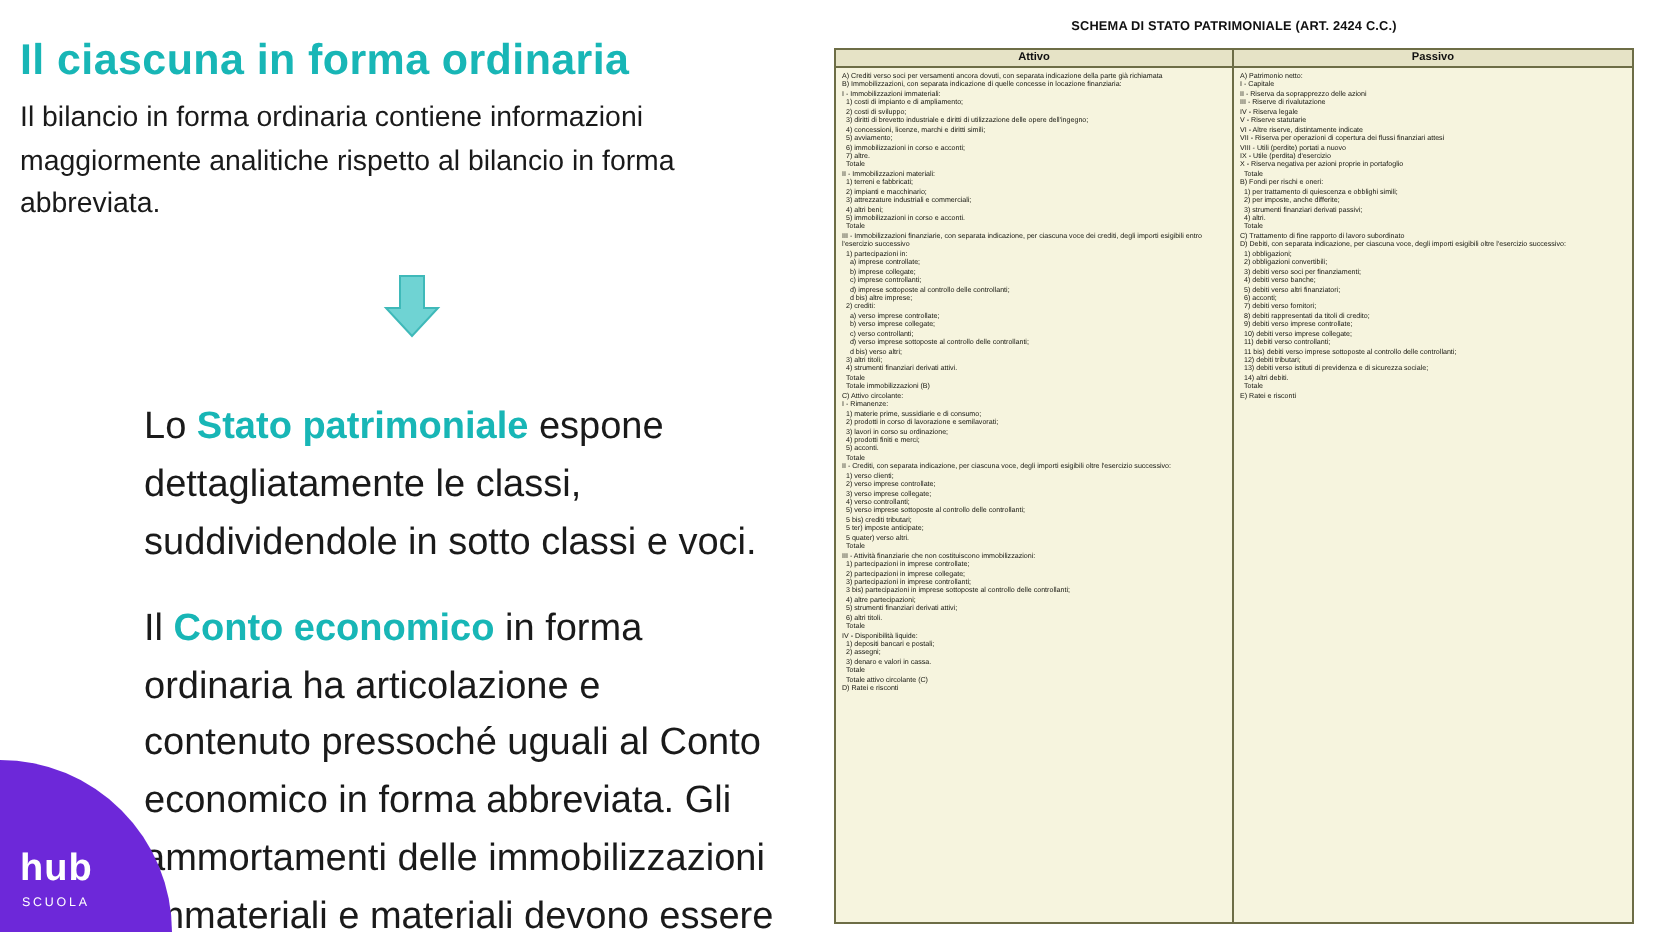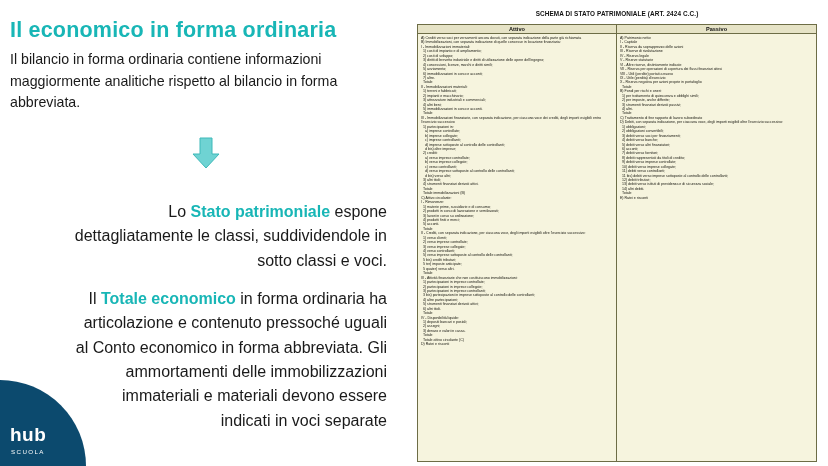--- a/index.html
+++ b/index.html
@@ -53,36 +53,35 @@
   }
 
   #body-block {
     position: absolute;
     left: 57px;
     top: 200px;
     width: 330px;
   }
 
   .body-para {
-    font-size: 16px;
+    font-size: 19px;
     color: #1a1a1a;
     line-height: 1.52;
     margin: 0 0 14px 15px;
-    text-align: right;
   }
   .hl { color: #18B6B6; font-weight: bold; }
 
   
   #logo-wedge {
     position: absolute;
     left: 0;
     bottom: 0;
     width: 86px;
     height: 86px;
-    background: #0c4a6e;
+    background: #6d28d9;
     border-top-right-radius: 86px;
   }
   #logo-text {
     position: absolute;
     left: 10px;
     bottom: 22px;
     color: #ffffff;
     font-size: 19px;
     font-weight: bold;
     letter-spacing: 0.5px;
@@ -156,36 +155,36 @@
     font-family: "Liberation Sans", sans-serif;
     white-space: pre-wrap;
     word-break: break-word;
   }
 </style>
 </head>
 <body>
 
 <div id="left-column">
 
-  <div id="slide-title">Il economico in forma ordinaria</div>
+  <div id="slide-title">Il ciascuna in forma ordinaria</div>
 
   <div id="intro-paragraph">Il bilancio in forma ordinaria contiene informazioni maggiormente analitiche rispetto al bilancio in forma abbreviata.</div>
 
   <div id="down-arrow">
     <svg width="34" height="34" viewBox="0 0 34 34" aria-hidden="true">
       <polygon points="11,2 23,2 23,18 30,18 17,32 4,18 11,18" fill="#6fd3d3" stroke="#3fb9b9" stroke-width="1"></polygon>
     </svg>
   </div>
 
   <div id="body-block">
     <p class="body-para">
       <span>Lo </span><span class="hl">Stato patrimoniale</span><span> espone dettagliatamente le classi, suddividendole in sotto classi e voci.</span>
     </p>
     <p class="body-para">
-      <span>Il </span><span class="hl">Totale economico</span><span> in forma ordinaria ha articolazione e contenuto pressoché uguali al Conto economico in forma abbreviata. Gli ammortamenti delle immobilizzazioni immateriali e materiali devono essere indicati in voci separate</span>
+      <span>Il </span><span class="hl">Conto economico</span><span> in forma ordinaria ha articolazione e contenuto pressoché uguali al Conto economico in forma abbreviata. Gli ammortamenti delle immobilizzazioni immateriali e materiali devono essere indicati in voci separate</span>
     </p>
   </div>
 
   <div id="logo-wedge">
     <div id="logo-text">hub</div>
     <div id="logo-sub">SCUOLA</div>
   </div>
 </div>
 
 <div id="doc-figure">

